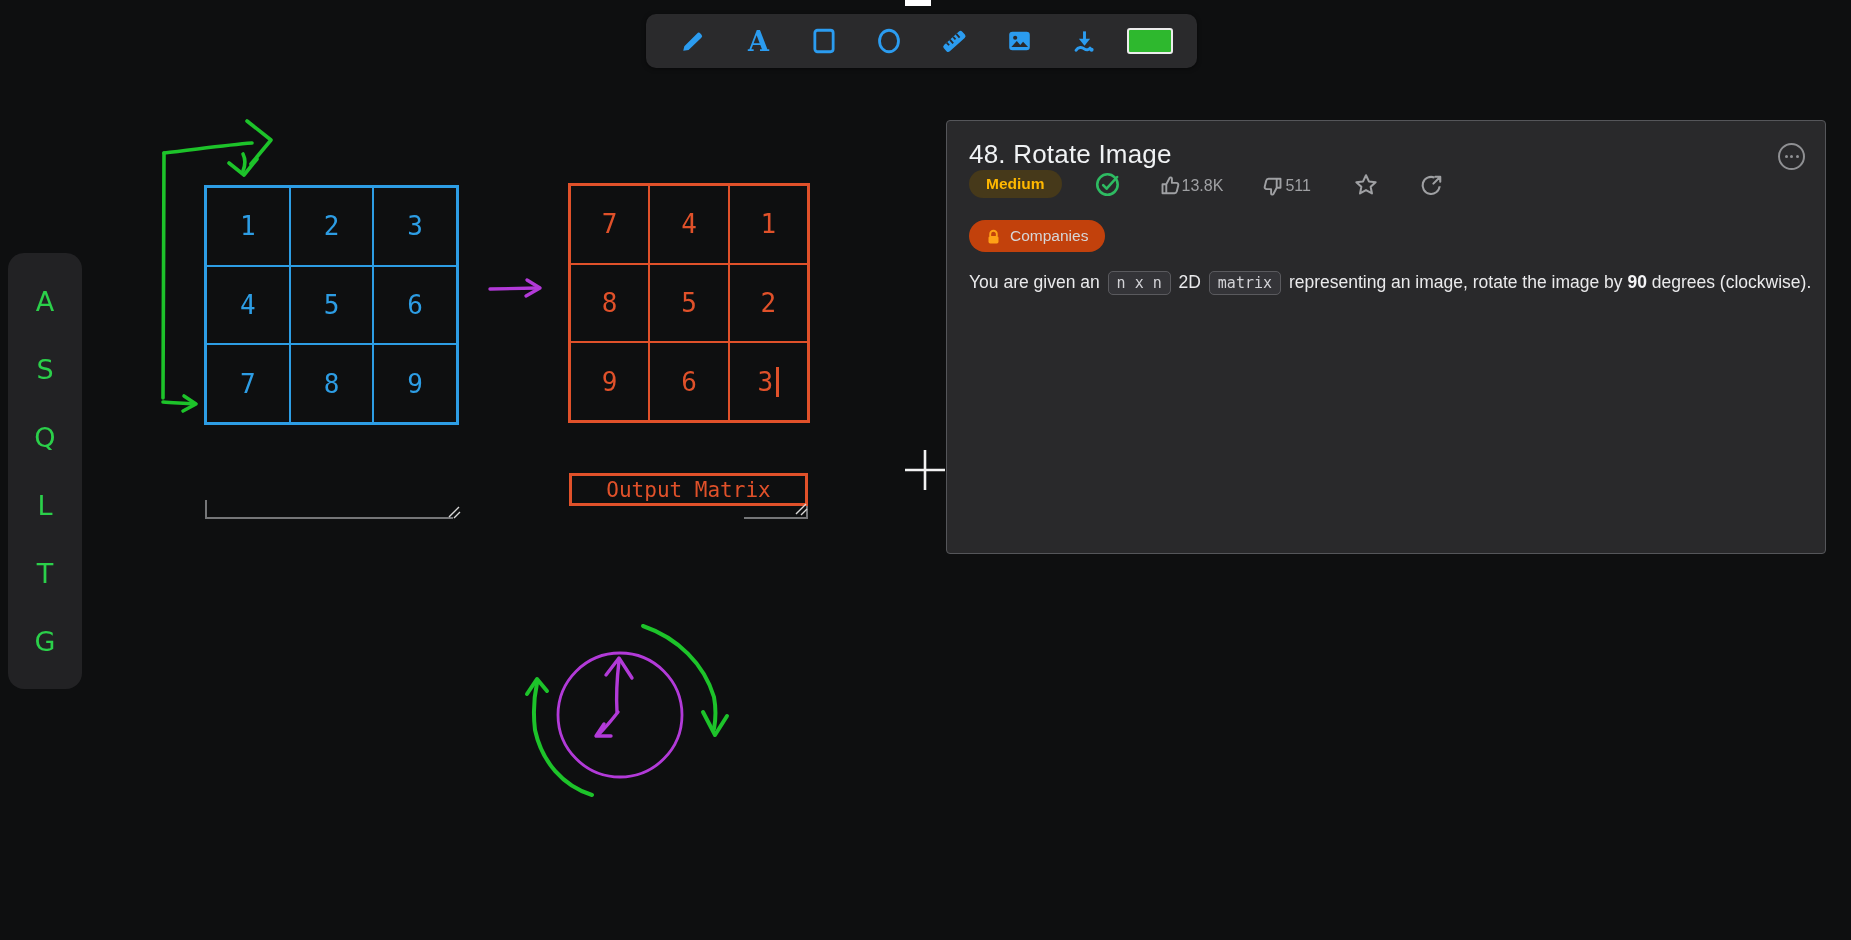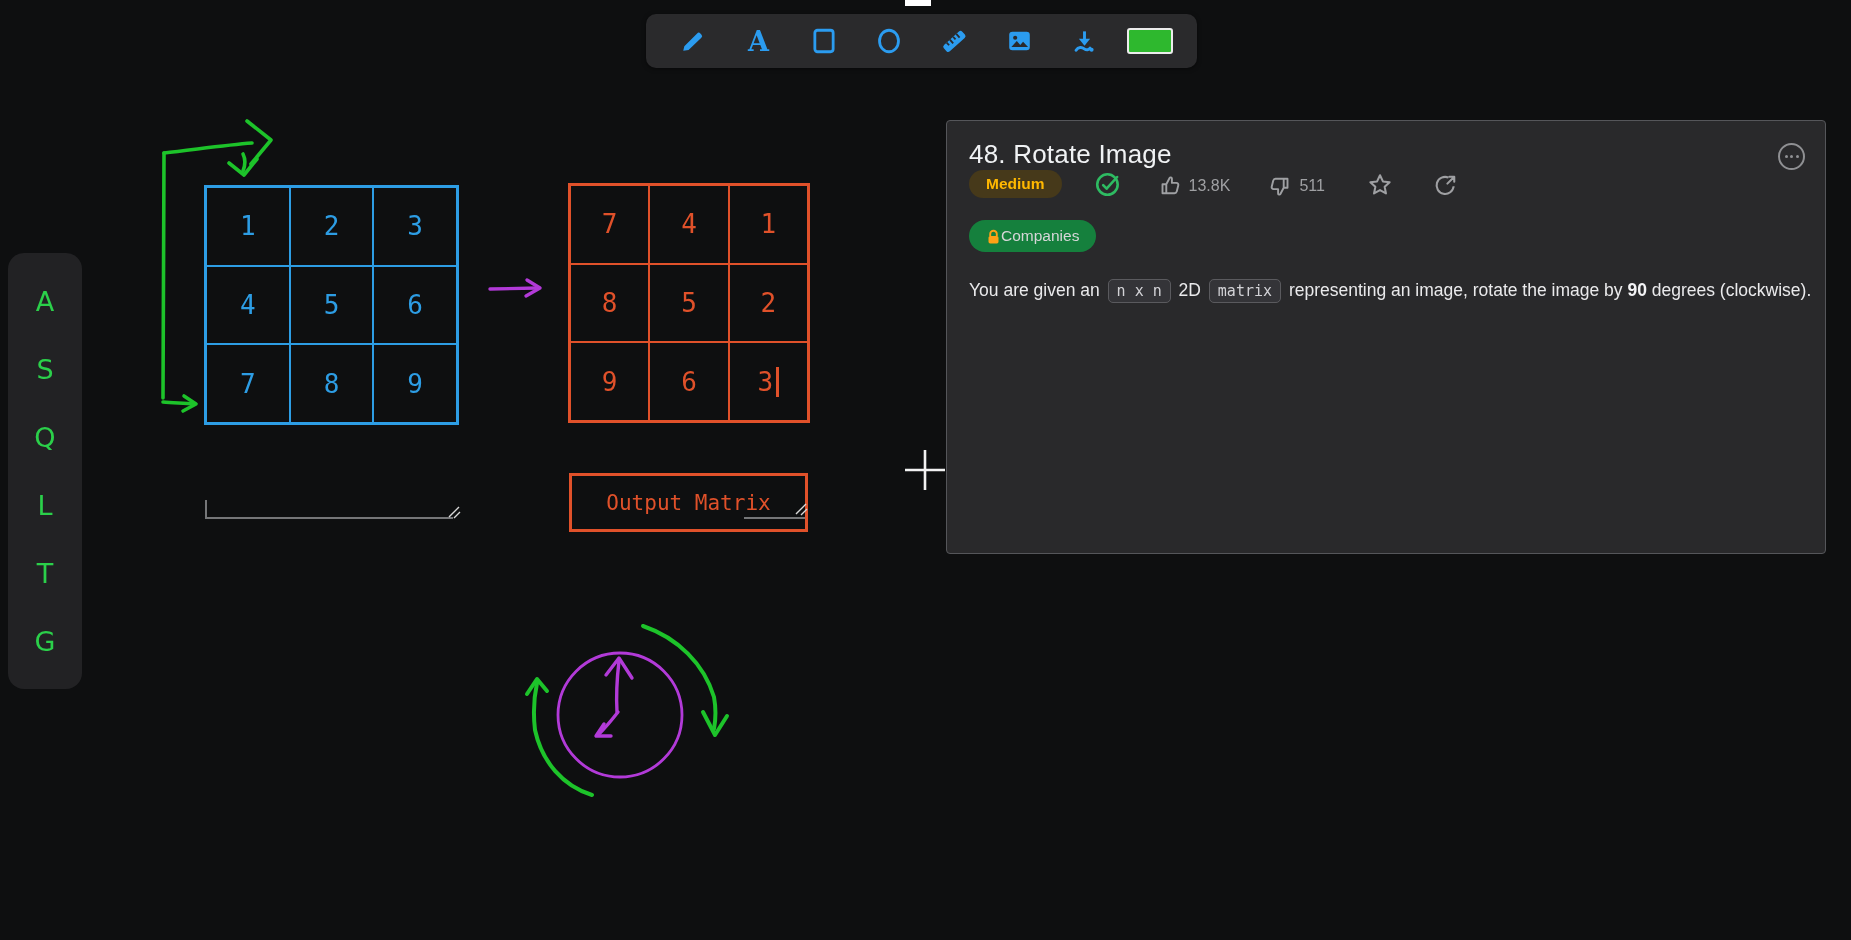--- a/index.html
+++ b/index.html
@@ -52,21 +52,21 @@
   .m-input{left:204px;top:185px;width:255px;height:240px;border:2px solid var(--blue)}
   .m-input .cell{border:1px solid var(--blue);color:var(--blue)}
   .m-output{left:568px;top:183px;width:242px;height:240px;border:2px solid var(--orange)}
   .m-output .cell{border:1px solid var(--orange);color:var(--orange)}
   .caret{display:inline-block;width:3px;height:30px;background:var(--orange);margin-left:3px;
     vertical-align:middle}
 
   .mlabel{position:absolute;display:flex;align-items:center;justify-content:center;
     font-family:"DejaVu Sans Mono",monospace;font-size:21px}
   .l-input{left:207px;top:472px;width:254px;height:48px;border:3px solid var(--blue);color:var(--blue)}
-  .l-output{left:569px;top:473px;width:239px;height:59px;border:3px solid var(--orange);color:var(--orange)}
+  .l-output{left:569px;top:473px;width:239px;height:33px;border:3px solid var(--orange);color:var(--orange)}
 
   
   .sel-bl{position:absolute;left:205px;top:500px;width:248px;height:19px;
     border-left:2px solid var(--lh-gray);border-bottom:2px solid var(--lh-gray);opacity:.8}
   .sel-br{position:absolute;left:744px;top:504px;width:64px;height:15px;
     border-right:2px solid var(--lh-gray);border-bottom:2px solid var(--lh-gray);opacity:.8}
   .rhandle{position:absolute;width:16px;height:16px}
 
   
   .crosshair{position:absolute;left:903px;top:448px}
@@ -74,31 +74,31 @@
   
   .card{position:absolute;left:946px;top:120px;width:880px;height:434px;background:var(--card);
     border:1.5px solid var(--card-border);border-radius:4px;padding:18px 8px 0 22px}
   .card-title{font-size:26px;font-weight:normal;color:#f0f2f4;letter-spacing:.2px}
   .ellipsis-btn{position:absolute;right:20px;top:22px;width:27px;height:27px;border:2px solid var(--lh-gray);
     border-radius:50%;display:flex;align-items:center;justify-content:center;gap:2.5px;cursor:pointer}
   .ellipsis-btn i{width:3px;height:3px;border-radius:50%;background:var(--lh-gray)}
   .meta-row{display:flex;align-items:flex-end;gap:0}
   .pill-medium{background:#46391a;color:var(--yellow);font-weight:bold;font-size:15.5px;
     padding:5px 17px;border-radius:15px;cursor:pointer}
-  .meta-ic{display:flex;align-items:center;gap:7px;color:var(--gray);font-size:16px;cursor:pointer}
+  .meta-ic{display:flex;align-items:center;color:var(--gray);font-size:16px;cursor:pointer}
   .mi-check{margin-left:32px}
   .mi-like{margin-left:36px}
   .mi-dislike{margin-left:38px}
   .mi-star{margin-left:42px}
   .mi-share{margin-left:40px}
   .companies-row{margin-top:22px}
-  .pill-companies{display:inline-flex;align-items:center;background:#15803d;
+  .pill-companies{display:inline-flex;align-items:center;gap:9px;background:#c2410c;
     border-radius:17px;padding:7px 17px;cursor:pointer}
   .pill-companies span{color:#d6d6d8;font-size:15.5px}
-  .desc{margin-top:20px;width:846px;font-size:17.5px;line-height:37px;color:#eaeaec}
+  .desc{margin-top:12px;width:846px;font-size:17.5px;line-height:37px;color:#eaeaec}
   .desc p + p{margin-top:25px}
   .code-chip{font-family:"DejaVu Sans Mono",monospace;font-size:15px;color:#d2d2d6;
     background:#343438;border:1px solid #5a5a5e;border-radius:5px;padding:2px 8px;margin:0 3px}
   .b{font-weight:bold;color:#f4f4f6}
   .link{color:var(--link);font-weight:bold;cursor:pointer}
 
   .sketch{position:absolute;left:0;top:0;pointer-events:none}
 </style>
 </head>
 <body>

